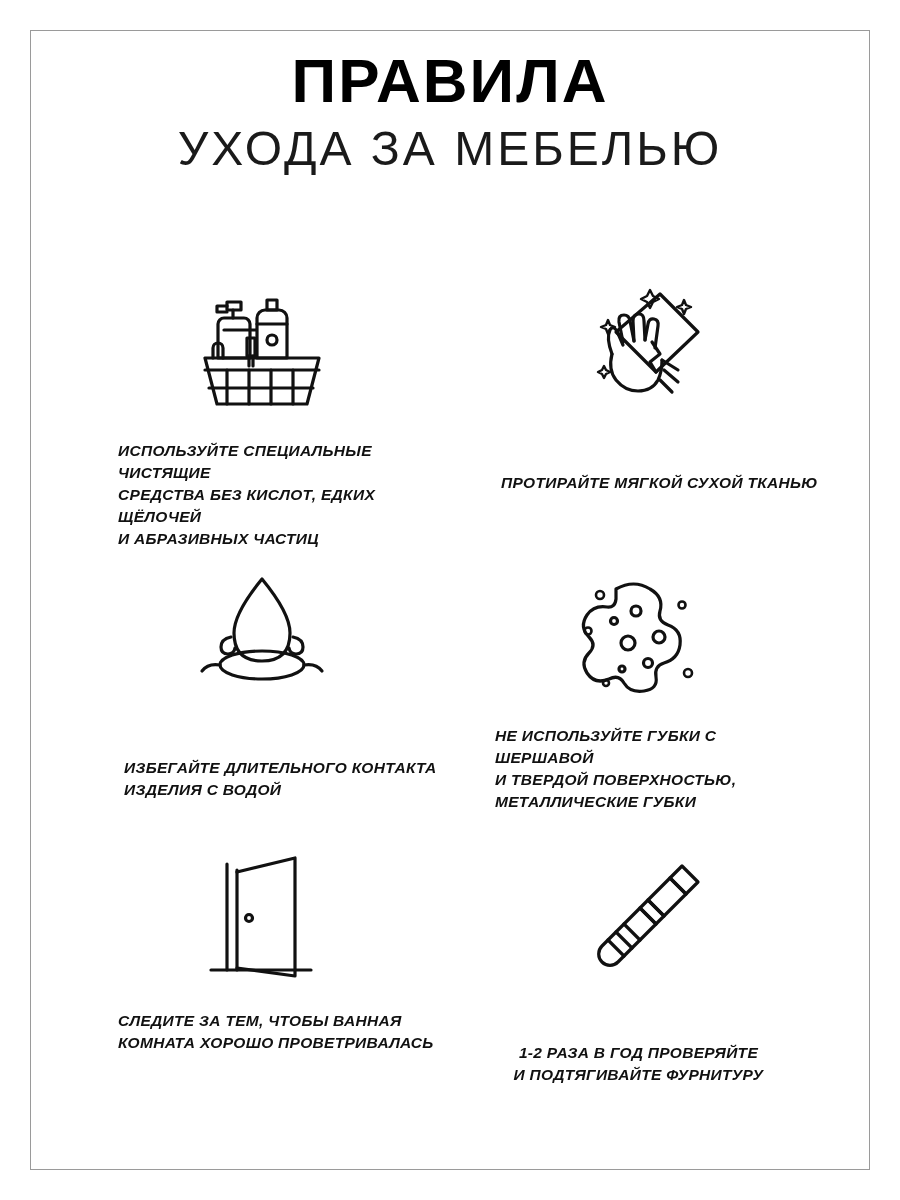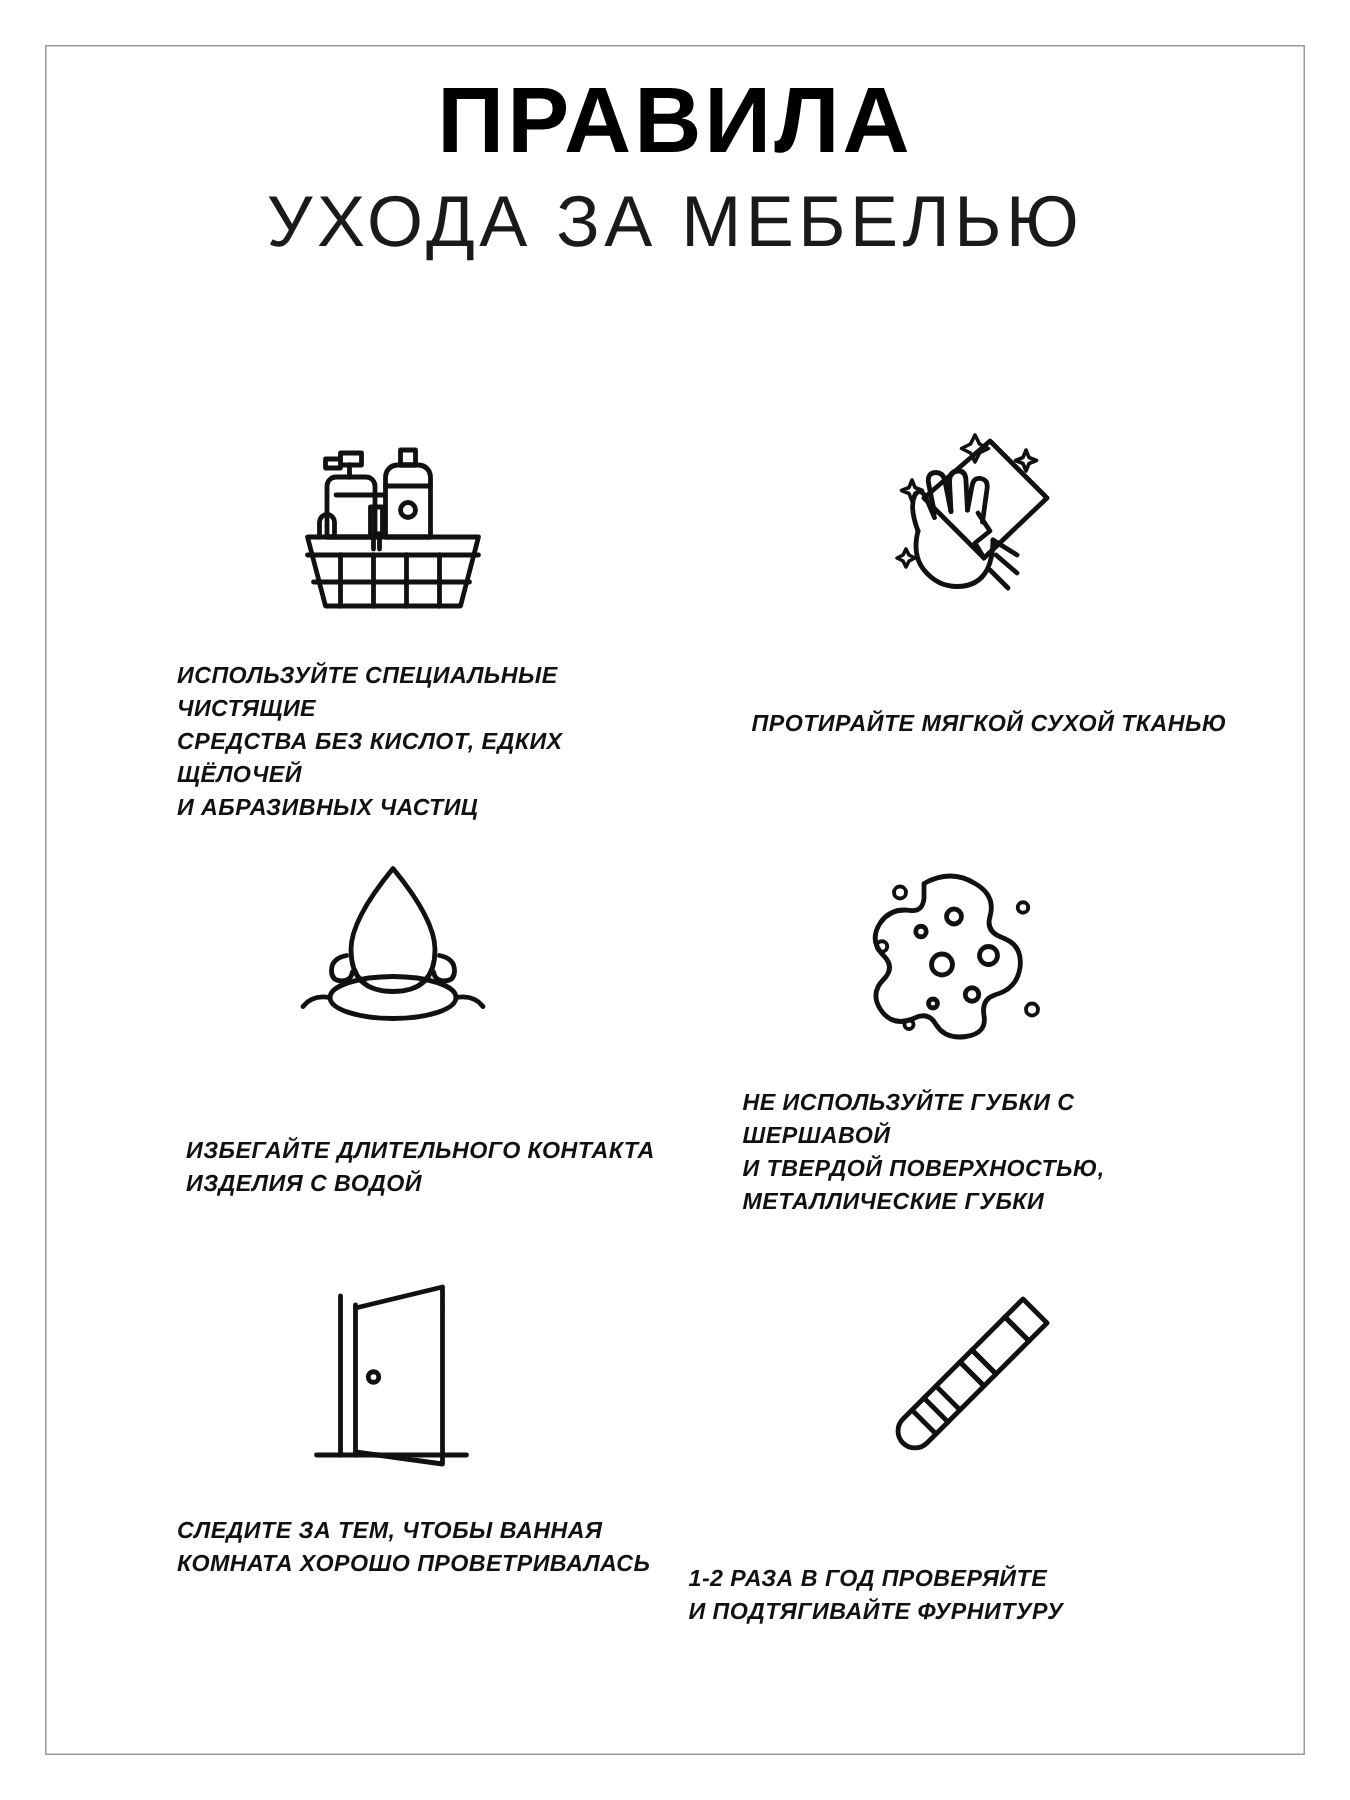--- a/index.html
+++ b/index.html
@@ -97,21 +97,21 @@
     white-space: pre-line;
   }
   .cell.col-left .caption {
     margin-left: 36px;
   }
   .cell.col-right .caption {
     margin-left: 42px;
     margin-top: 32px;
   }
   .cell.centered .caption {
-    text-align: left;
+    text-align: center;
     margin-left: 0;
   }
 </style>
 </head>
 <body>
 
 <div class="page">
   <div class="page-border"></div>
 
   <div class="content">

